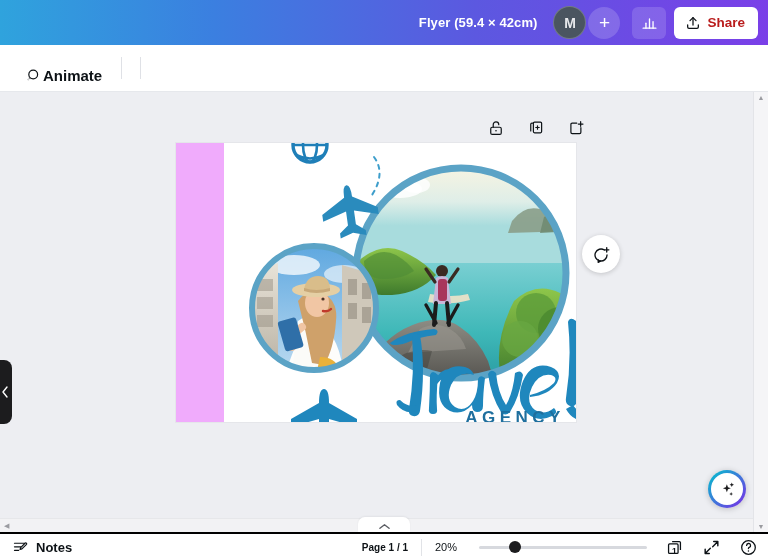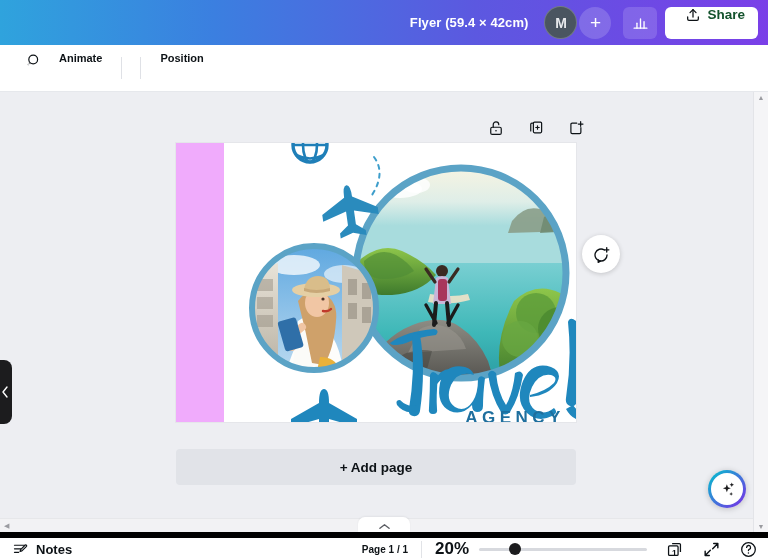--- a/index.html
+++ b/index.html
@@ -36,35 +36,35 @@
     font-size: 19px; font-weight: 400; margin-left: -6px;
   }
   .icon-btn-purple {
     width: 34px; height: 32px; border-radius: 6px;
     background: rgba(255,255,255,.15);
     display: flex; align-items: center; justify-content: center;
     margin-left: 4px;
   }
   .share-btn {
     height: 32px; background: #fff; border-radius: 6px;
-    display: flex; align-items: flex-start; gap: 6px;
-    padding: 0 13px 0 20px; color: #14532d;
+    display: flex; align-items: center; gap: 6px;
+    padding: 0 13px 0 11px; color: #b91c1c;
     font-size: 13.5px; font-weight: 700;
   }
 
   
   .toolbar {
     position: absolute; top: 45px; left: 0; width: 768px; height: 47px;
     background: #fff; display: flex; align-items: center;
     padding-left: 14px; gap: 0; border-bottom: 1px solid #e6e8ec;
   }
   .tool-item {
-    display: flex; align-items: flex-start; gap: 18px;
+    display: flex; align-items: flex-end; gap: 2px;
     height: 32px; padding: 0 10px; border-radius: 5px;
-    font-size: 11px; font-weight: 600; color: #0d1216; white-space: nowrap;
+    font-size: 15px; font-weight: 600; color: #0d1216; white-space: nowrap;
   }
   .tool-sep { width: 1px; height: 22px; background: #dfe1e6; margin: 0 9px; }
 
   
   .canvas-area {
     position: absolute; top: 92px; left: 0; width: 768px; height: 440px;
     background: #edeef2; overflow: hidden;
   }
 
   
@@ -137,28 +137,28 @@
     position: absolute; left: 358px; bottom: 28px; width: 52px; height: 15px;
     background: #fff; border-radius: 7px 7px 0 0; z-index: 26;
     display: flex; align-items: flex-end; justify-content: center;
     padding-bottom: 2px; box-shadow: 0 -1px 2px rgba(0,0,0,.05);
   }
 
   
   .bottombar {
     position: absolute; bottom: 0; left: 0; width: 768px; height: 28px;
     background: #fff; display: flex; align-items: center;
-    padding: 0 10px 0 12px; border-top: 6px solid #000000;
+    padding: 0 10px 0 12px; border-top: 2px solid #000000;
   }
   .notes { display: flex; align-items: center; gap: 7px;
     font-size: 13px; font-weight: 600; color: #0d1216; }
   .spacer { flex: 1; }
   .page-count { font-size: 10px; font-weight: 600; color: #0d1216; white-space: nowrap; }
   .bb-sep { width: 1px; height: 17px; background: #e1e3e7; margin: 0 13px; }
-  .zoom-pct { font-size: 17px; font-weight: 700; color: #0d1216; width: 38px; }
+  .zoom-pct { font-size: 11px; font-weight: 400; color: #0d1216; width: 38px; }
   .slider { position: relative; width: 168px; height: 14px; margin: 0 14px 0 6px;
     display: flex; align-items: center; }
   .slider-track { width: 100%; height: 3px; background: #d7d9de; border-radius: 2px; }
   .slider-thumb { position: absolute; left: 30px; width: 12px; height: 12px;
     border-radius: 50%; background: #1c1c1e; }
   .bb-icons { display: flex; align-items: center; gap: 18px; padding-left: 4px; }
 
   svg { display: block; }
 </style>
 </head>
@@ -206,23 +206,20 @@
         </svg>
       </span>
       <span>Animate</span>
     </div>
 
     <div class="tool-sep"></div>
 
 
     <div class="tool-sep"></div>
 
-    <div class="tool-item">
-      <span>Position</span>
-    </div>
   </div>
 
   <div class="canvas-area">
 
     <div class="panel-tab">
       <span>
         <svg width="8" height="12" viewBox="0 0 8 12" fill="none" stroke="#fff" stroke-width="1.4" stroke-linecap="round" stroke-linejoin="round">
           <path d="M6 1 2 6l4 5"></path>
         </svg>
       </span>
@@ -404,21 +401,20 @@
     <div class="comment-fab">
       <span>
         <svg width="19" height="19" viewBox="0 0 24 24" fill="none" stroke="#0d1216" stroke-width="1.7" stroke-linecap="round" stroke-linejoin="round">
           <path d="M19 12.6a7.6 7.6 0 1 1-3.4-6.3"></path>
           <path d="M8 18.8l-.2 3.1 2.8-1.6"></path>
           <path d="M18.6 3.4v5.4M15.9 6.1h5.4"></path>
         </svg>
       </span>
     </div>
 
-    <div class="add-page">+ Add page</div>
 
     <div class="magic-fab">
       <div class="magic-inner">
         <svg width="19" height="19" viewBox="0 0 24 24" fill="#1c1c1e">
           <path d="M11.2 5.4 12.6 9l3.6 1.4-3.6 1.4-1.4 3.6-1.4-3.6L6.2 10.4 9.8 9z"></path>
           <path d="M17.4 3.2l.8 2 2 .8-2 .8-.8 2-.8-2-2-.8 2-.8z"></path>
           <path d="M16.6 15.2l.7 1.7 1.7.7-1.7.7-.7 1.7-.7-1.7-1.7-.7 1.7-.7z"></path>
         </svg>
       </div>
     </div>

